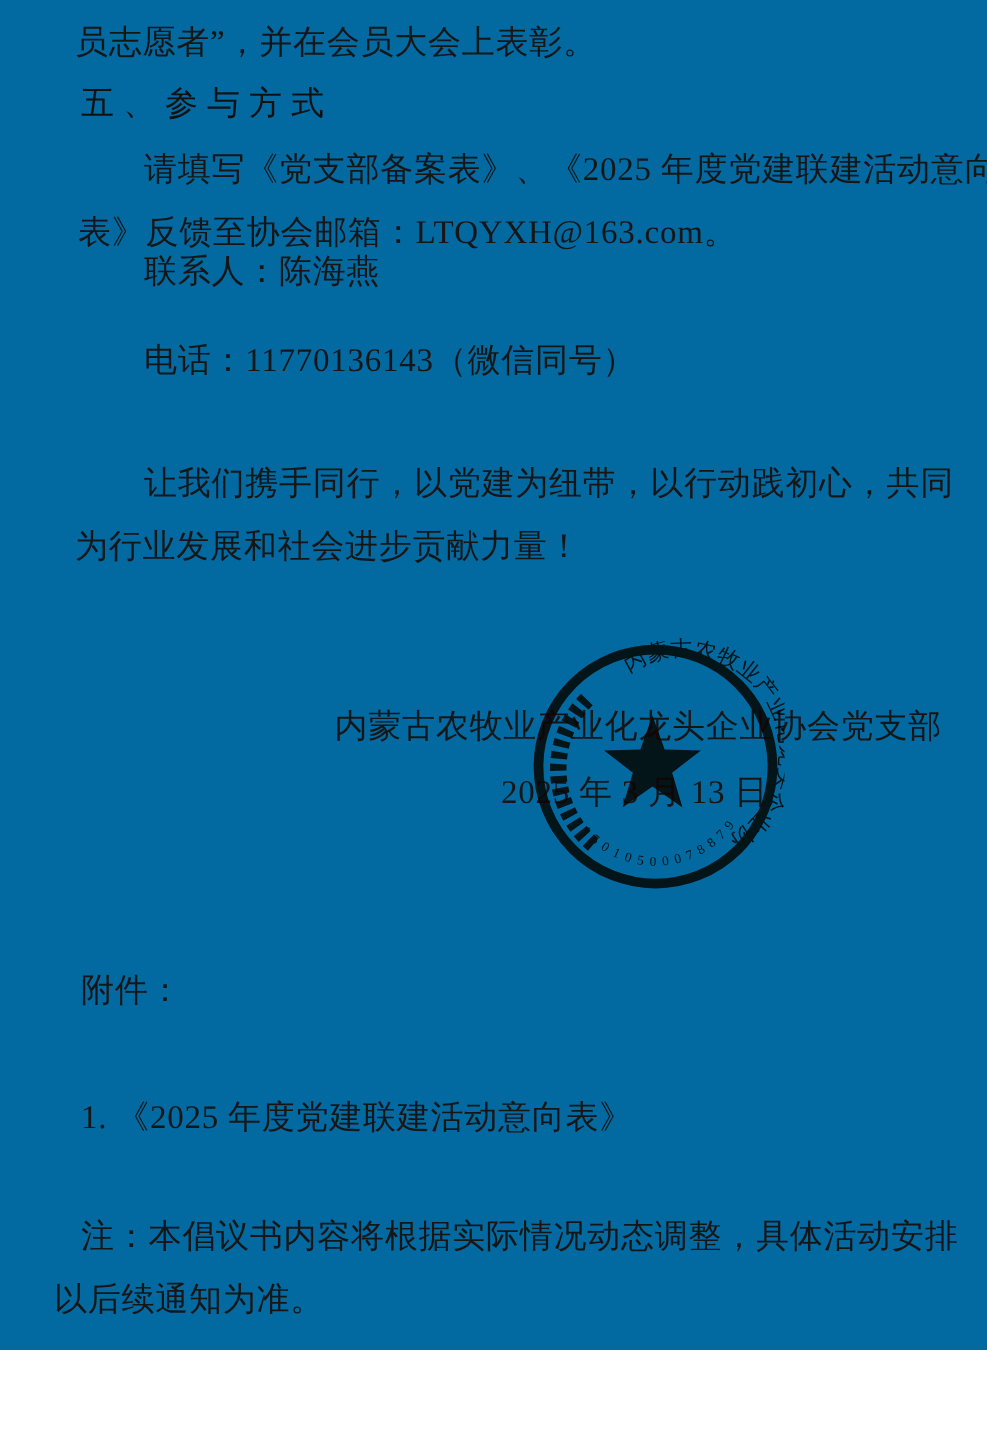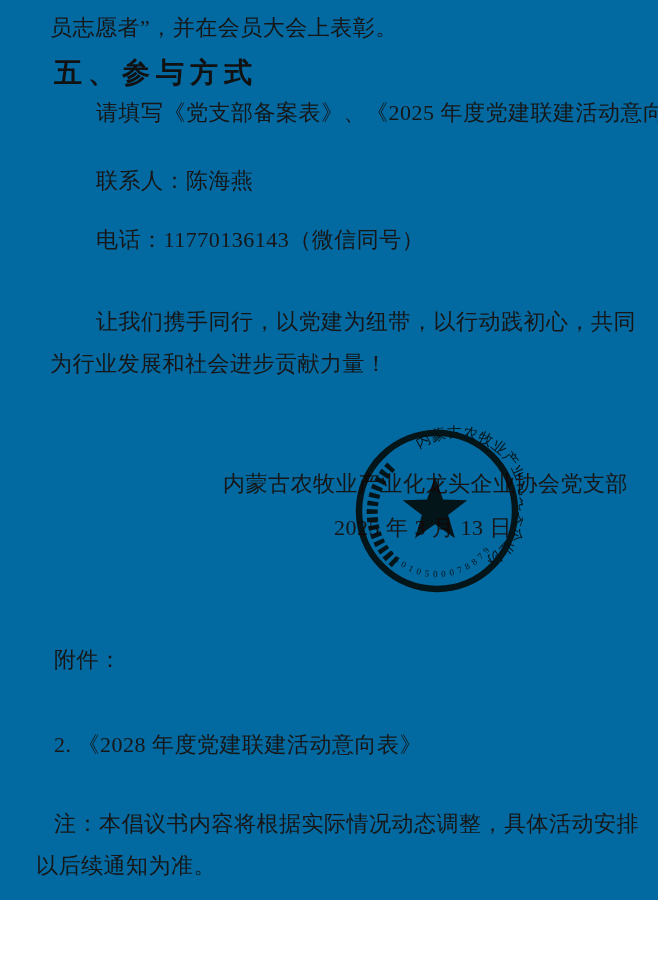--- a/index.html
+++ b/index.html
@@ -10,21 +10,21 @@
     background: #0369a1;
     overflow: hidden;
     font-family: "Liberation Serif", serif;
     font-size: 22px;
     color: #161616;
   }
   .line { position: absolute; white-space: nowrap; letter-spacing: 0.5px; }
 
   .l-intro      { top: 13px;  left: 50px; }
   .l-heading    { top: 54px;  left: 54px; font-family: "Liberation Sans", sans-serif;
-                  font-weight: bold; font-size: 28px; letter-spacing: 6px; color: #111; }
+                  font-weight: normal; font-size: 22px; letter-spacing: 6px; color: #111; }
   .l-para1a     { top: 98px;  left: 96px; }
   .l-para1b     { top: 140px; left: 52px; }
   .l-contact    { top: 166px; left: 96px; }
   .l-phone      { top: 225px; left: 96px; }
   .l-closing1   { top: 307px; left: 96px; }
   .l-closing2   { top: 349px; left: 50px; }
   .l-signature  { top: 469px; left: 223px; }
   .l-date       { top: 513px; left: 334px; }
   .l-attach     { top: 645px; left: 54px; }
   .l-attach1    { top: 688px; left: 54px; }
@@ -49,28 +49,29 @@
   }
 </style>
 </head>
 <body>
 
 <div class="page">
 
   <div class="line l-intro">员志愿者”，并在会员大会上表彰。</div>
   <div class="line l-heading">五、参与方式</div>
   <div class="line l-para1a">请填写《党支部备案表》、《2025 年度党建联建活动意向</div>
+  <div class="line l-para1b">表》反馈至协会邮箱：LTQYXH@163.com。</div>
   <div class="line l-contact">联系人：陈海燕</div>
   <div class="line l-phone">电话：11770136143（微信同号）</div>
   <div class="line l-closing1">让我们携手同行，以党建为纽带，以行动践初心，共同</div>
   <div class="line l-closing2">为行业发展和社会进步贡献力量！</div>
   <div class="line l-signature">内蒙古农牧业产业化龙头企业协会党支部</div>
   <div class="line l-date">2025 年 3 月 13 日</div>
   <div class="line l-attach">附件：</div>
-  <div class="line l-attach2">2. 《2028 年度党建联建活动意向表》</div>
+  <div class="line l-attach2">1. 《2025 年度党建联建活动意向表》</div>
   <div class="line l-note1">注：本倡议书内容将根据实际情况动态调整，具体活动安排</div>
   <div class="line l-note2">以后续通知为准。</div>
   <div class="line l-pagenum">4</div>
 
   <svg class="seal" viewBox="0 0 172 172" aria-hidden="true">
 
     <circle cx="86" cy="86" r="78" fill="none" stroke="#de281e" stroke-width="6.5"></circle>
 
     <defs>
 

